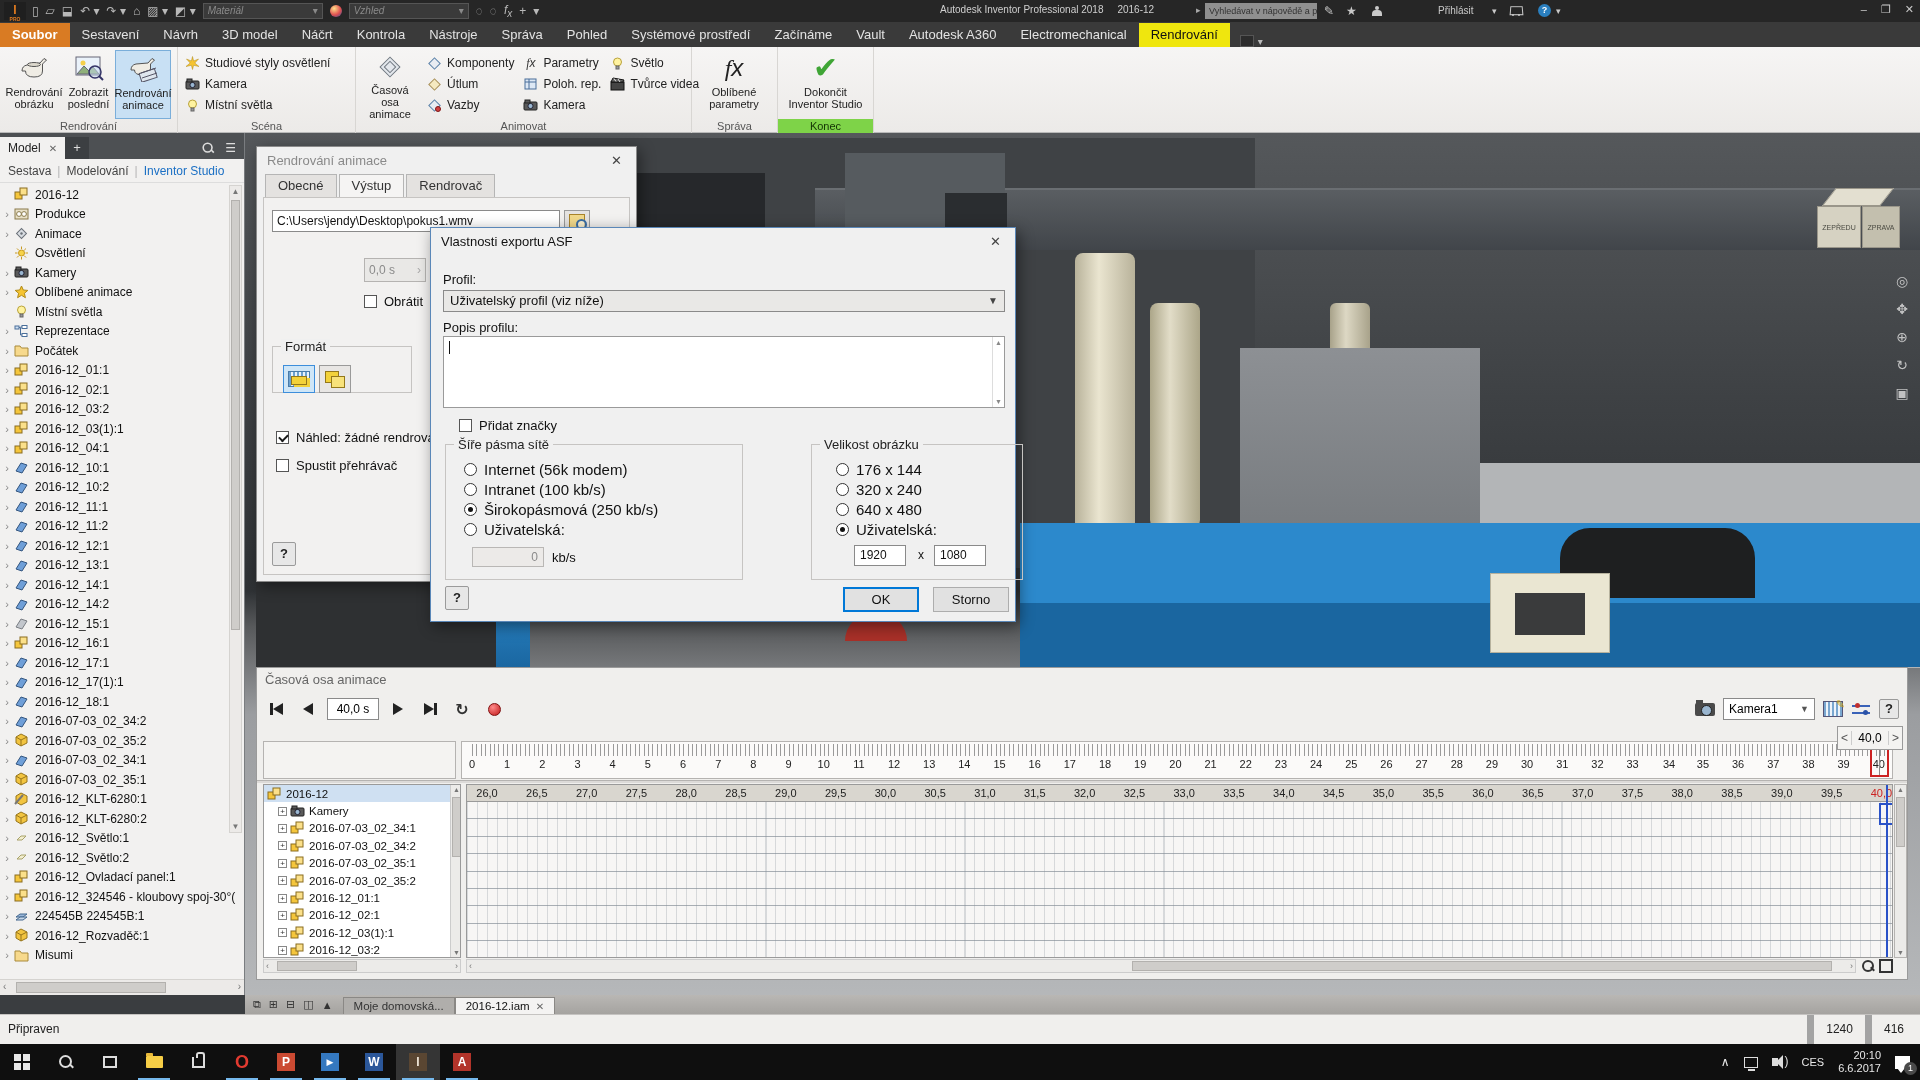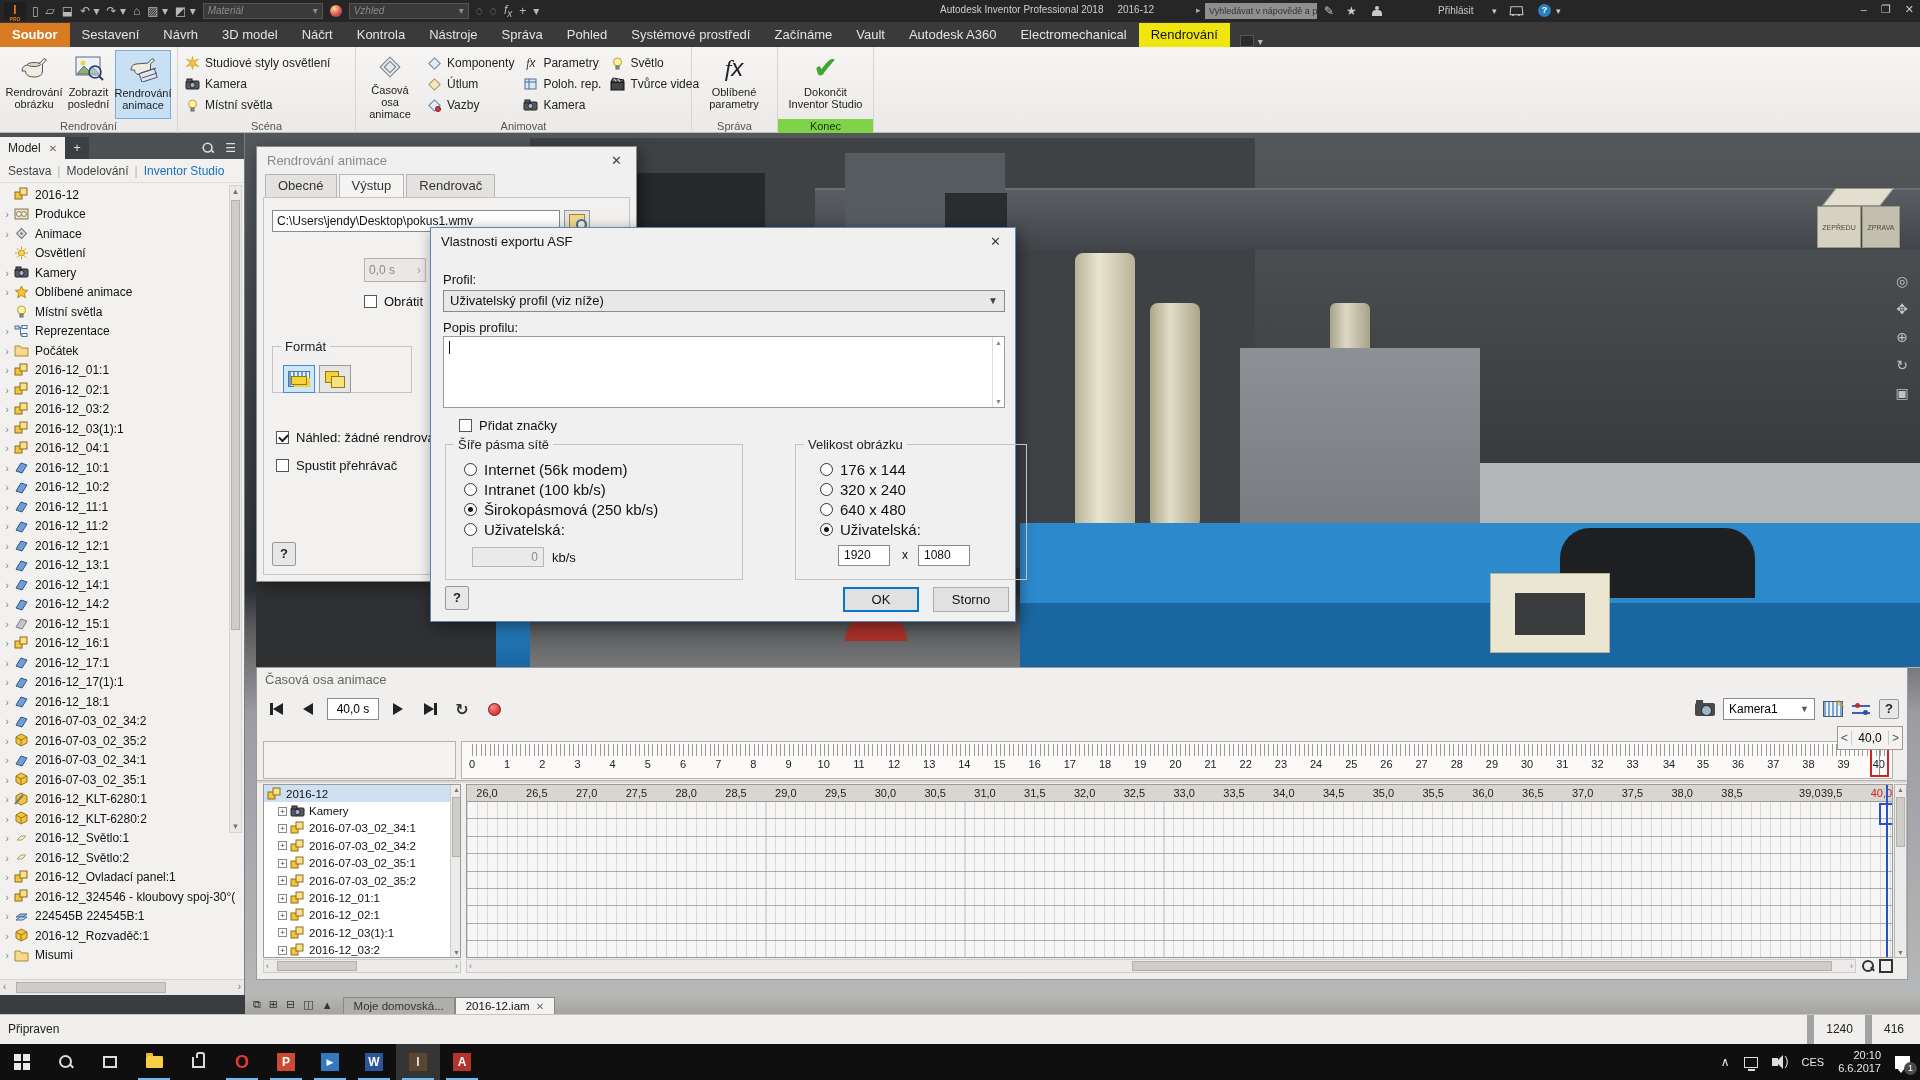--- a/index.html
+++ b/index.html
@@ -144,21 +144,21 @@
   #asf-desc-label{position:absolute;left:12px;top:92px;font-size:13px;}
   #asf-desc{position:absolute;left:12px;top:108px;width:562px;height:72px;background:#fff;border:1px solid #9a9a9a;}
   #asf-desc .caret{position:absolute;left:5px;top:4px;width:1px;height:13px;background:#111;}
   #asf-desc .mini-sb{position:absolute;right:0;top:0;width:12px;height:100%;border-left:1px solid #ddd;}
   #asf-desc .mini-sb span{position:absolute;left:2px;font-size:7px;color:#888;}
   #asf-markers{position:absolute;left:28px;top:190px;display:flex;gap:7px;align-items:center;font-size:13px;}
   #grp-band{left:14px;top:216px;width:298px;height:136px;}
   #grp-band .opts{position:absolute;left:18px;top:14px;}
   #band-field{position:absolute;left:26px;top:102px;width:72px;height:20px;background:#eceae8;border:1px solid #b9b7b5;color:#8a8a8a;font-size:12px;text-align:right;padding:0 5px;line-height:18px;}
   #band-unit{position:absolute;left:106px;top:105px;font-size:13px;}
-  #grp-size{left:364px;top:216px;width:232px;height:136px;}
+  #grp-size{left:380px;top:216px;width:212px;height:136px;}
   #grp-size .opts{position:absolute;left:24px;top:14px;}
   #size-w{position:absolute;left:42px;top:100px;width:52px;height:21px;background:#fff;border:1px solid #8a8a8a;font-size:12px;line-height:19px;padding:0 5px;}
   #size-x{position:absolute;left:106px;top:103px;font-size:12px;}
   #size-h{position:absolute;left:122px;top:100px;width:52px;height:21px;background:#fff;border:1px solid #8a8a8a;font-size:12px;line-height:19px;padding:0 5px;}
   #asf-ok{position:absolute;left:412px;top:359px;width:76px;height:25px;line-height:21px;}
   #asf-cancel{position:absolute;left:502px;top:359px;width:76px;height:25px;line-height:23px;}
   #asf-help{position:absolute;left:14px;top:358px;}
 
   
   #timeline{position:absolute;left:256px;top:667px;width:1652px;height:313px;background:#f0efed;border:1px solid #9a9a9a;z-index:20;}
@@ -1320,21 +1320,21 @@
           <span class="dlabel" style="left: 816.8px;">34,0</span>
           <span class="dlabel" style="left: 866.6px;">34,5</span>
           <span class="dlabel" style="left: 916.4px;">35,0</span>
           <span class="dlabel" style="left: 966.2px;">35,5</span>
           <span class="dlabel" style="left: 1016px;">36,0</span>
           <span class="dlabel" style="left: 1065.8px;">36,5</span>
           <span class="dlabel" style="left: 1115.6px;">37,0</span>
           <span class="dlabel" style="left: 1165.4px;">37,5</span>
           <span class="dlabel" style="left: 1215.2px;">38,0</span>
           <span class="dlabel" style="left: 1265px;">38,5</span>
-          <span class="dlabel" style="left: 1314.8px; margin-left: 28px;">39,0</span>
+          <span class="dlabel" style="left: 1314.8px;">39,0</span>
           <span class="dlabel" style="left: 1364.6px;">39,5</span>
           <span class="dlabel red" style="left: 1414.4px;">40,0</span>
         </div>
       <div id="grid"></div>
       <div id="playhead"></div>
       <div id="playhead-box"></div>
     </div>
     <div id="grid-vscroll">
       <span class="sarr" style="top:1px">▲</span>
         <div class="thumb"></div>

